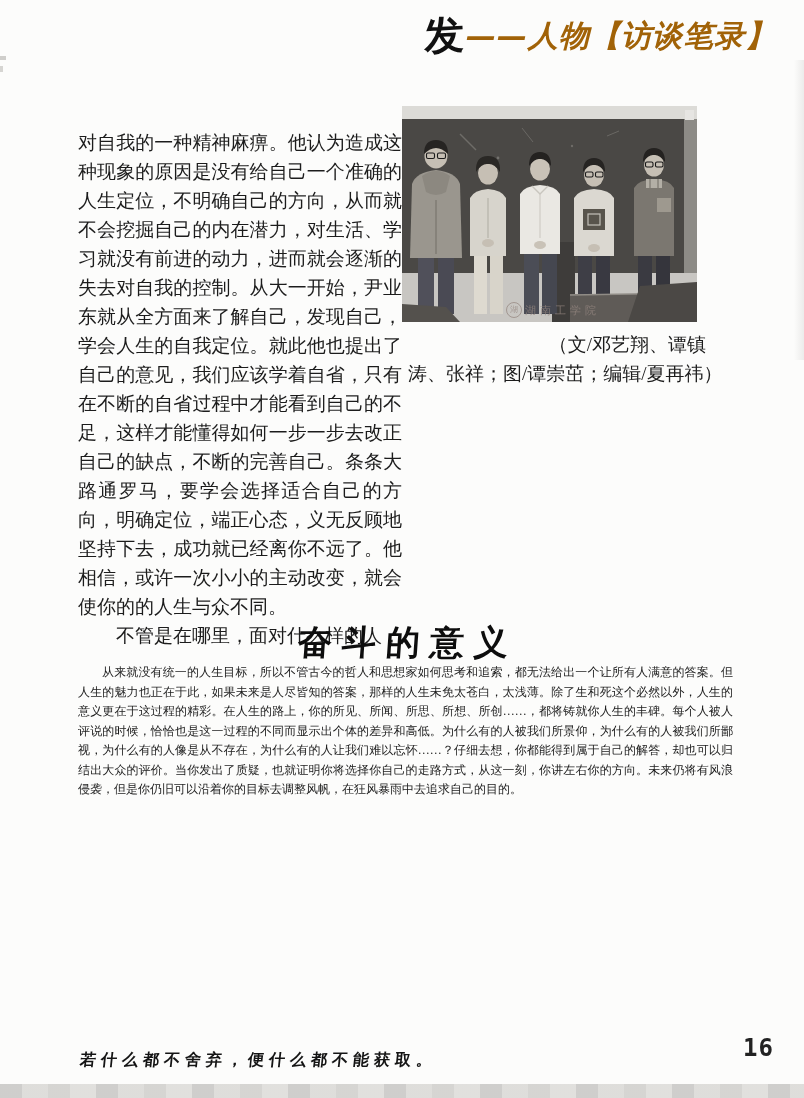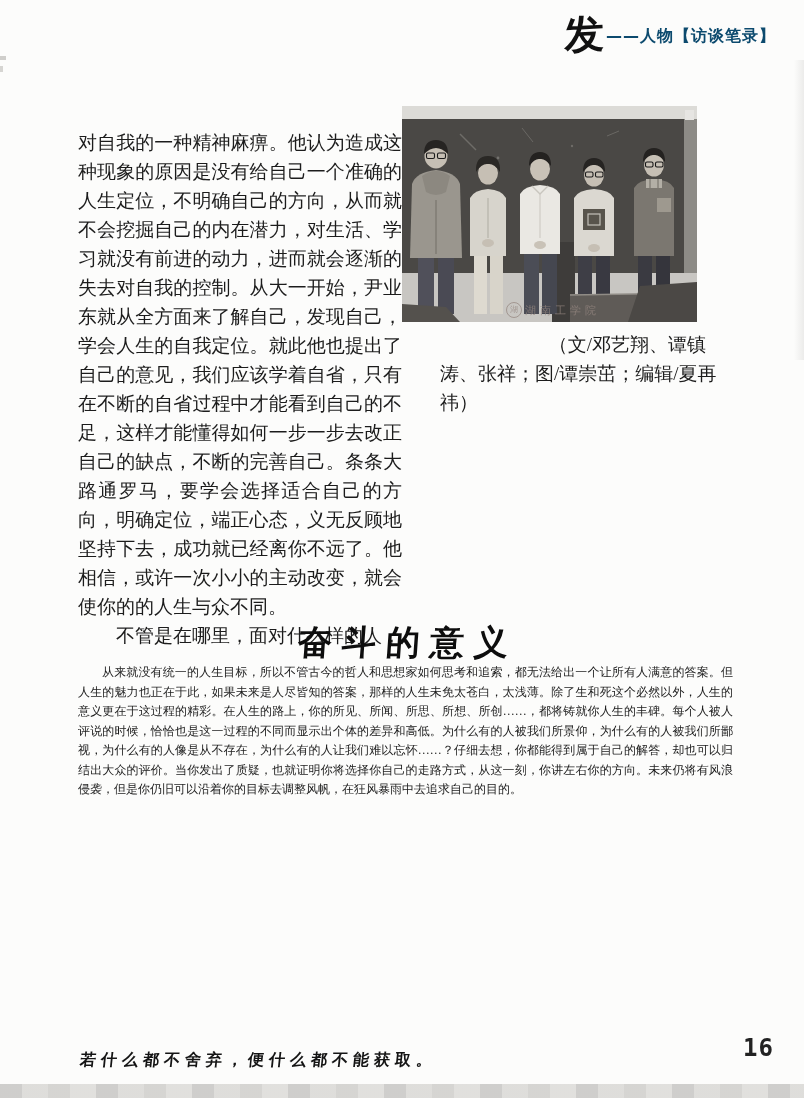--- a/index.html
+++ b/index.html
@@ -15,34 +15,34 @@
     display:flex;align-items:center;gap:2px;
     font-family:"DejaVu Sans","Liberation Sans",sans-serif;
   }
   .brand{
     font-size:40px;font-weight:700;line-height:1;
     font-family:"DejaVu Serif","Liberation Serif",serif;
     transform:rotate(-3deg) translateY(-2px);
     color:#111;
   }
   .section-title{
-    font-size:16px;font-weight:800;letter-spacing:1px;color:#0c4a6e;
+    font-size:30px;font-weight:800;letter-spacing:1px;color:#a16207;font-style:italic;
   }
   
   .col-left{
     position:absolute;left:78px;top:128px;width:324px;
     font-size:19px;line-height:29px;text-align:justify;text-justify:inter-ideograph;
   }
   .col-right{
     position:absolute;left:408px;top:330px;width:332px;
     font-size:19px;line-height:29px;text-align:justify;text-justify:inter-ideograph;
   }
   .indent2{text-indent:2em;}
   .credit1{text-align:right;padding-right:34px;}
-  .credit2{text-align:left;margin-left:32px;}
+  .credit2{text-align:left;}
   
   .photo{
     position:absolute;left:402px;top:106px;width:295px;height:216px;
     background:#d9d8d5;overflow:hidden;
   }
   .photo svg{display:block;}
   .watermark{
     position:absolute;left:104px;bottom:4px;
     display:flex;align-items:center;gap:3px;
     color:rgba(150,135,128,.75);

